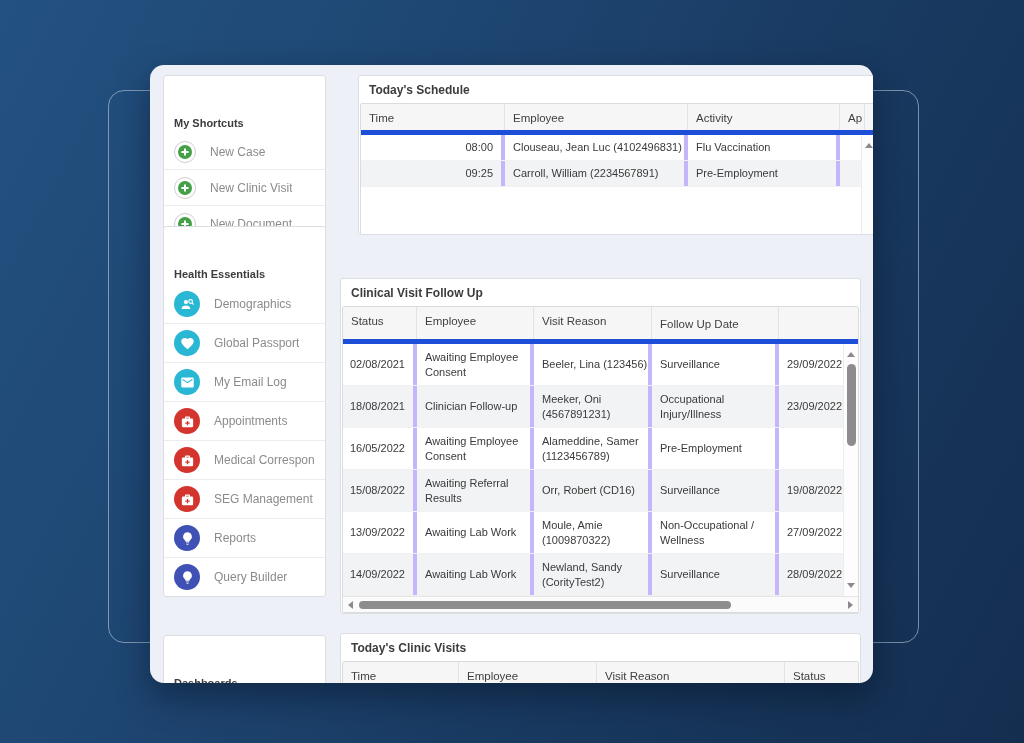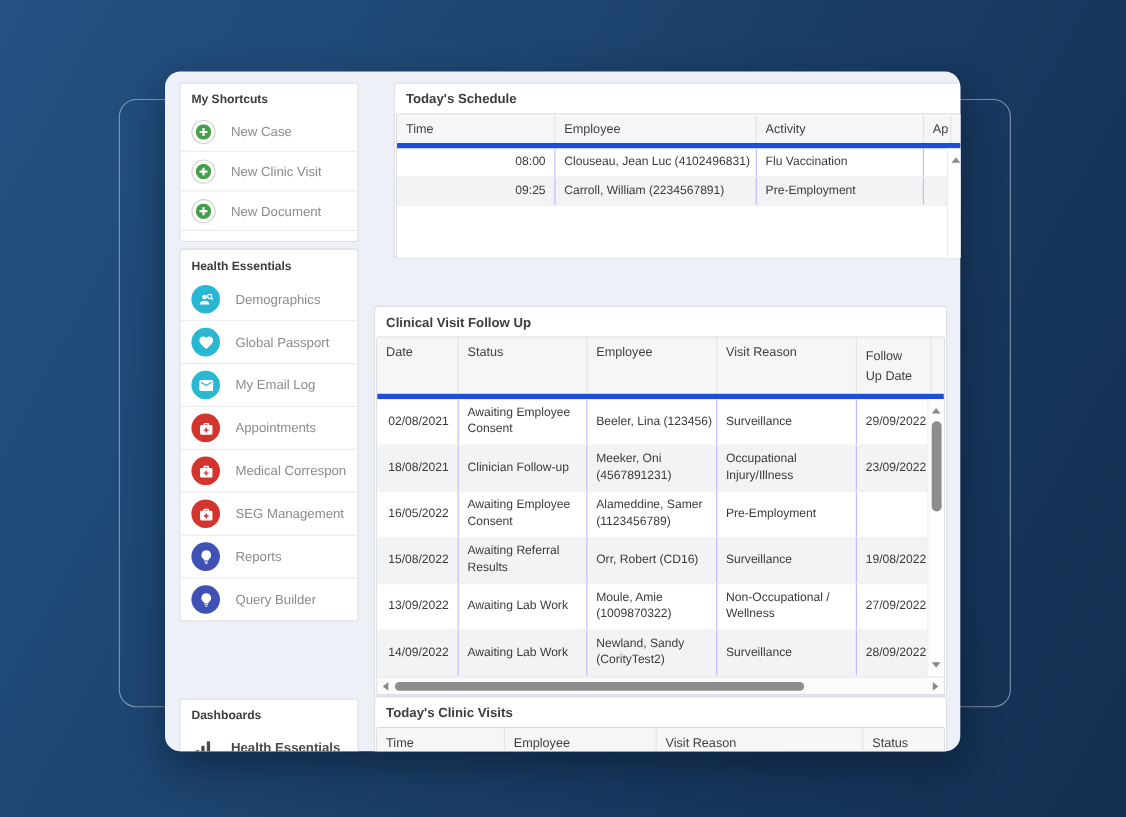--- a/index.html
+++ b/index.html
@@ -17,42 +17,42 @@
   
   .card {
     position:absolute; left:150px; top:65px; width:723px; height:618px;
     background:#edf0f6; border-radius:14px; overflow:hidden;
     box-shadow:0 14px 34px rgba(4,14,30,.45);
   }
   .panel { background:#fff; border:1px solid #dcdee3; border-radius:3px; position:absolute; overflow:hidden; }
   .panel-title { font-size:12px; font-weight:bold; color:#3c3c3c; padding:7px 10px 6px 10px; }
 
   
-  .side-title { font-size:11px; font-weight:bold; color:#3c3c3c; padding:9px 10px 5px 10px; }
+  .side-title { font-size:11px; font-weight:bold; color:#3c3c3c; padding:9px 10px 5px 10px;margin-top:32px; }
   .side-item { display:flex; align-items:center; gap:14px; padding:6px 10px; border-bottom:1px solid #ececec; min-height:36px; cursor:pointer; }
   .side-item:last-child { border-bottom:none; }
   .shortcut-badge { width:22px; height:22px; border-radius:50%; background:#fff; border:1px solid #cfcfcf; display:flex; align-items:center; justify-content:center; flex:none; }
   .round-icon { width:26px; height:26px; border-radius:50%; display:flex; align-items:center; justify-content:center; flex:none; }
   .round-icon svg { width:15px; height:15px; fill:#fff; }
   .c-cyan { background:#29b7d3; }
   .c-red { background:#d4342e; } .c-red .inner-mark { fill:#d4342e; }
   .c-indigo { background:#3f51b5; }
   .side-label { font-size:12px; color:#8b8b8b; white-space:nowrap; overflow:hidden; }
   .dash-item .side-label { color:#4a4a4a; font-weight:bold; }
   .pad-bottom { height:9px; }
 
   
   .grid { border:1px solid #d9dbdf; border-radius:2px; margin:0 1px; background:#fff; position:relative; }
   .ghead { display:grid; background:#f6f6f7; border-bottom:5px solid #1d4ed8; }
   .ghead .hcell { font-size:11.5px; color:#3f3f3f; padding:8px 8px 6px 8px; border-right:1px solid #e2e3e6; display:flex; align-items:flex-start; }
   .ghead .hcell:last-child { border-right:none; }
   .gbody { position:relative; background:#fff; }
   .grow { display:grid; }
   .grow.alt { background:#f2f3f4; }
-  .gcell { font-size:11px; color:#3a3a3a; padding:5px 8px; border-right:1px solid #c4b5fd; display:flex; align-items:center; line-height:1.35; overflow:hidden; }
+  .gcell { font-size:11px; color:#3a3a3a; padding:5px 8px; border-right:4px solid #c4b5fd; display:flex; align-items:center; line-height:1.35; overflow:hidden; }
   .gcell:last-child { border-right:none; }
   .grow { border-bottom:1px solid #f0f1f2; }
   .num { justify-content:flex-end; text-align:right; }
   .clip { white-space:nowrap; }
 
   
   .vstrip { position:absolute; top:0; right:0; width:15px; bottom:0; background:#fdfdfd; border-left:1px solid #ededed; }
   .arrow { width:0; height:0; border-left:4px solid transparent; border-right:4px solid transparent; position:absolute; left:3px; cursor:pointer; }
   .arrow.up { border-bottom:5px solid #8a8a8a; top:8px; }
   .arrow.down { border-top:5px solid #8a8a8a; bottom:8px; }
@@ -241,21 +241,20 @@
         <div class="hthumb" style="left:16px;width:370px;"></div>
         <div class="harrow right"></div>
       </div>
     </div>
   </div>
 
   <div class="panel" id="followup-panel">
     <div class="panel-title">Clinical Visit Follow Up</div>
     <div class="grid">
       <div class="ghead fup-head">
-        <div class="hcell">Date</div>
         <div class="hcell">Status</div>
         <div class="hcell">Employee</div>
         <div class="hcell">Visit Reason</div>
         <div class="hcell" style="line-height:1.6;">Follow Up Date</div>
         <div class="hcell"></div>
       </div>
       <div class="gbody">
         <div class="grow fup-row" style="height:42px;">
           <div class="gcell num">02/08/2021</div>
           <div class="gcell">Awaiting Employee Consent</div>

